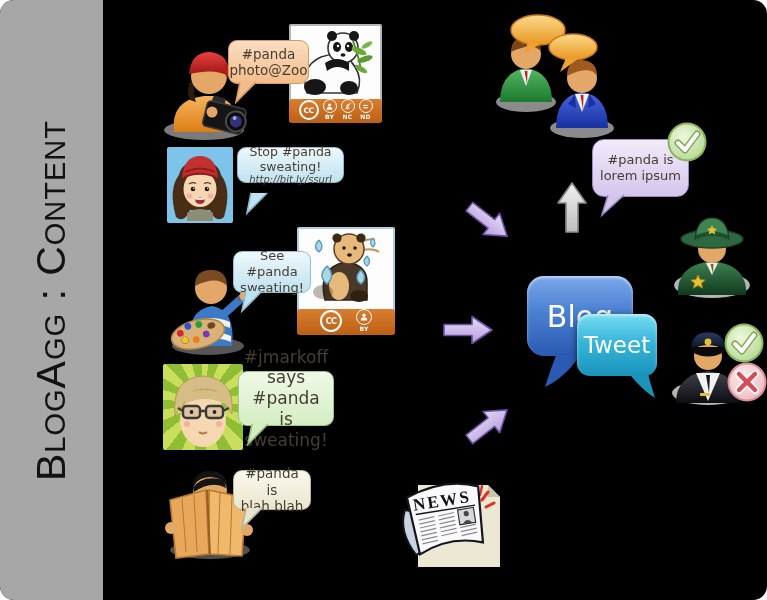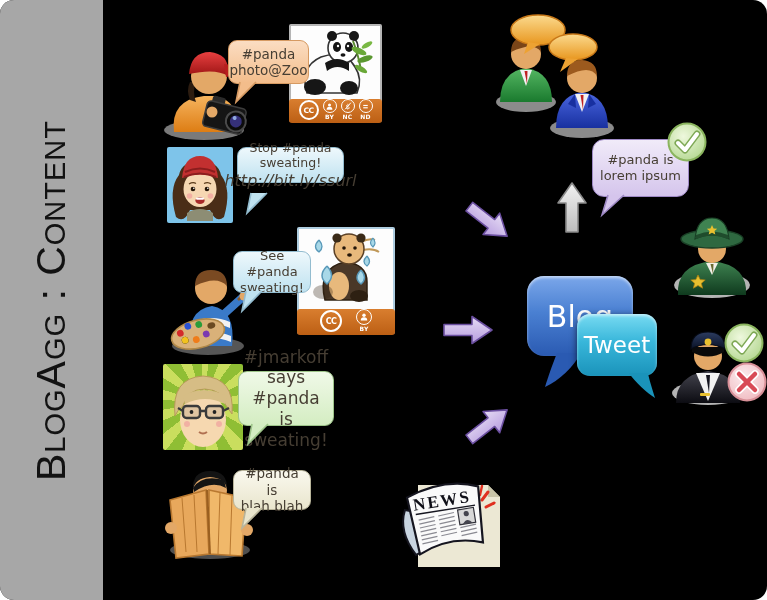--- a/index.html
+++ b/index.html
@@ -26,21 +26,21 @@
     border-radius:9px;display:flex;flex-direction:column;align-items:center;justify-content:center;
     text-align:center;white-space:pre-line;line-height:1.22;color:#463e33;
     padding:3px 5px;z-index:1;
   }
   .tail{position:absolute;overflow:visible;z-index:2;}
   .peach .bubble-body{background:linear-gradient(180deg,#fbddc2,#f3bd8b);border:1.6px solid #d69a62;}
   .bluebb .bubble-body{background:linear-gradient(180deg,#eef8fc,#bfe2f0);border:1.6px solid #93bccf;}
   .greenbb .bubble-body{background:linear-gradient(180deg,#f0f9e8,#d4edc2);border:1.6px solid #9dc489;}
   .creambb .bubble-body{background:linear-gradient(180deg,#faf8ee,#e9e5cd);border:1.6px solid #b9b59b;}
   .lavbb .bubble-body{background:linear-gradient(180deg,#f1ebf9,#d5c5ec);border:1.6px solid #9e89c5;}
-  .bb-link{font-style:italic;font-size:16px;}
+  .bb-link{font-style:italic;font-size:10px;}
   
   .photo-card{
     position:absolute;background:#fdfdfd;border:2px solid #b5b5b5;border-radius:2px;
     box-sizing:border-box;
   }
   .photo-card.blue-edge{border-color:#aecde0;}
   .cc-bar{
     position:absolute;left:-2px;right:-2px;bottom:-3px;height:24px;
     background:linear-gradient(180deg,#d97e2f,#bc5f14);border-radius:3px;
     display:flex;align-items:flex-start;justify-content:center;gap:4px;padding-top:0;

